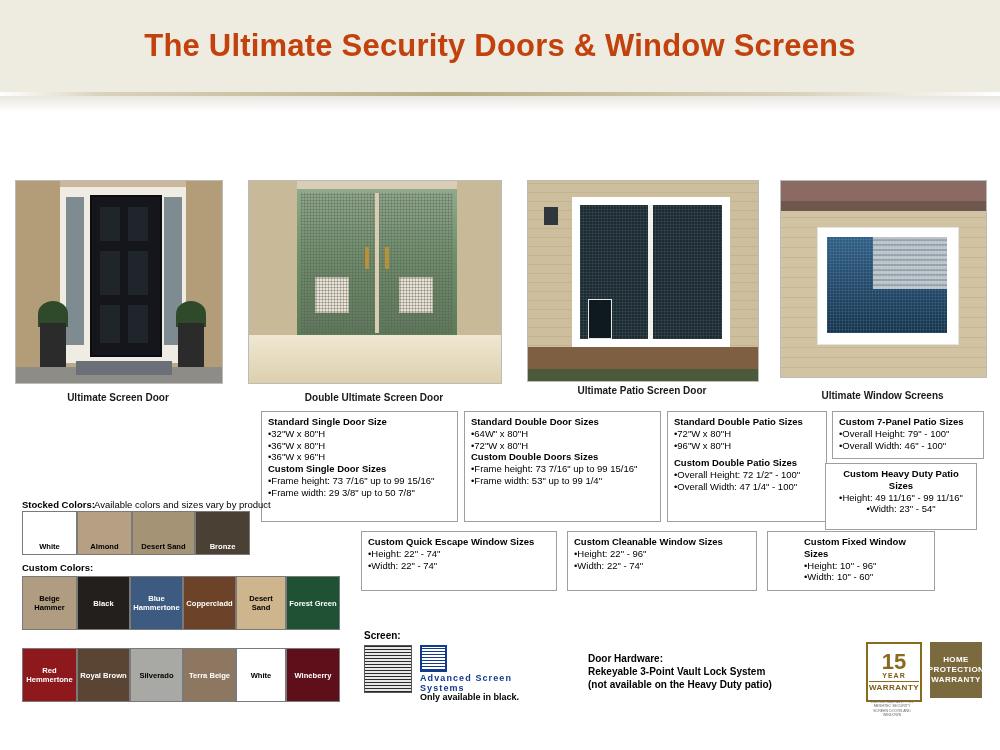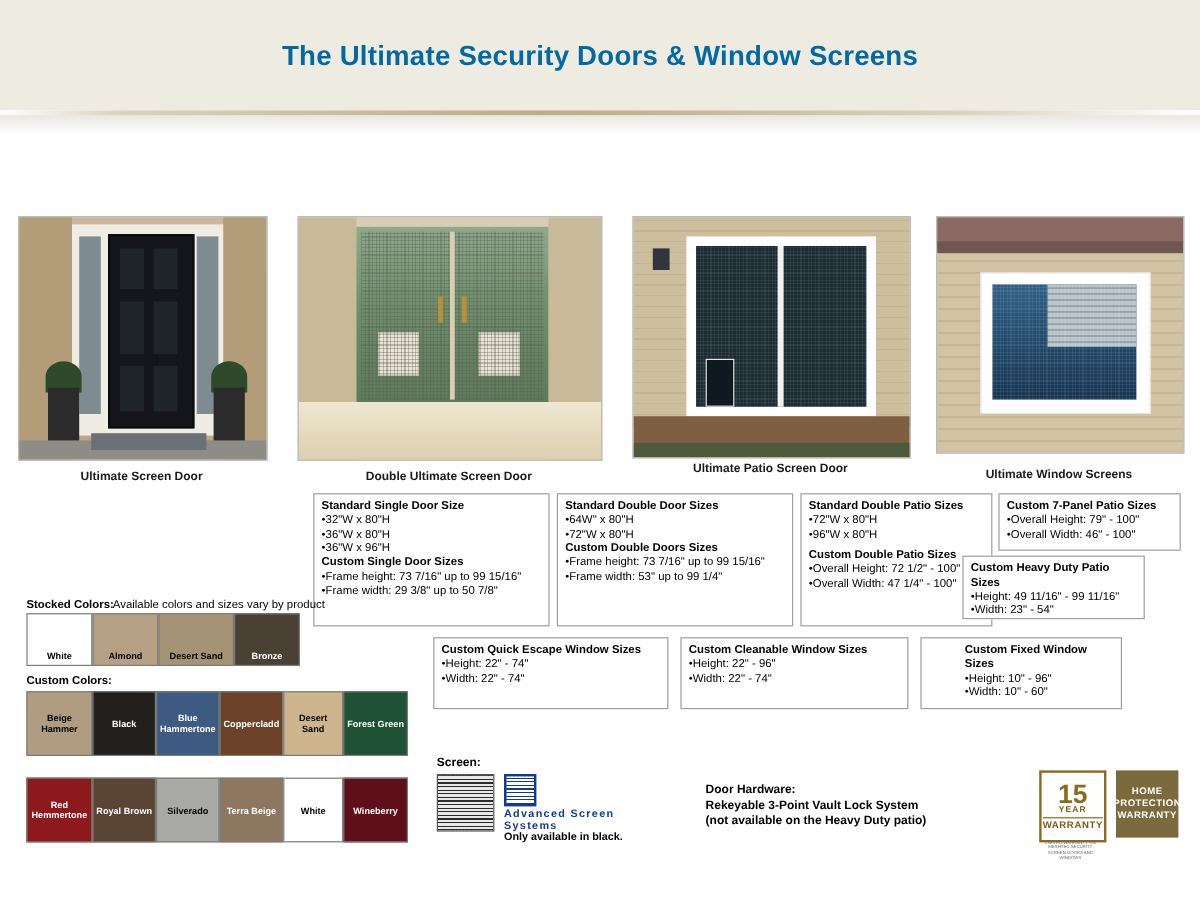--- a/index.html
+++ b/index.html
@@ -20,23 +20,23 @@
     position: absolute;
     left: 0; top: 0;
     width: 1000px;
     height: 92px;
     background: #eeece1;
     display: flex;
     align-items: center;
     justify-content: center;
   }
   .header-title {
-    font-size: 23px;
+    font-size: 31px;
     font-weight: bold;
-    color: #0369a1;
+    color: #c2410c;
     letter-spacing: 0.2px;
     text-align: right;
     white-space: nowrap;
   }
   .header-rule {
     position: absolute;
     left: 0; top: 92px;
     width: 1000px;
     height: 4px;
     background: linear-gradient(to right, #ffffff 0%, #d9d2bd 10%, #b9ad85 45%, #d9d2bd 80%, #ffffff 100%);
@@ -372,21 +372,21 @@
   <div class="sb-line">•Overall Height: 72 1/2" - 100"</div>
   <div class="sb-line">•Overall Width: 47 1/4" - 100"</div>
 </div>
 
 <div class="specbox" style="left:832px; top:411px; width:152px; height:48px;">
   <div class="sb-title">Custom 7-Panel Patio Sizes</div>
   <div class="sb-line">•Overall Height: 79" - 100"</div>
   <div class="sb-line">•Overall Width: 46" - 100"</div>
 </div>
 
-<div class="specbox" style="left:802px; top:463px; width:152px; height:53px;">
+<div class="specbox" style="left:825px; top:463px; width:152px; height:67px;text-align:center;">
   <div class="sb-title sb-wrap">Custom Heavy Duty Patio Sizes</div>
   <div class="sb-line">•Height: 49 11/16" - 99 11/16"</div>
   <div class="sb-line">•Width: 23" - 54"</div>
 </div>
 
 <div class="specbox" style="left:361px; top:531px; width:196px; height:60px;">
   <div class="sb-title sb-wrap">Custom Quick Escape Window Sizes</div>
   <div class="sb-line">•Height: 22" - 74"</div>
   <div class="sb-line">•Width: 22" - 74"</div>
 </div>

